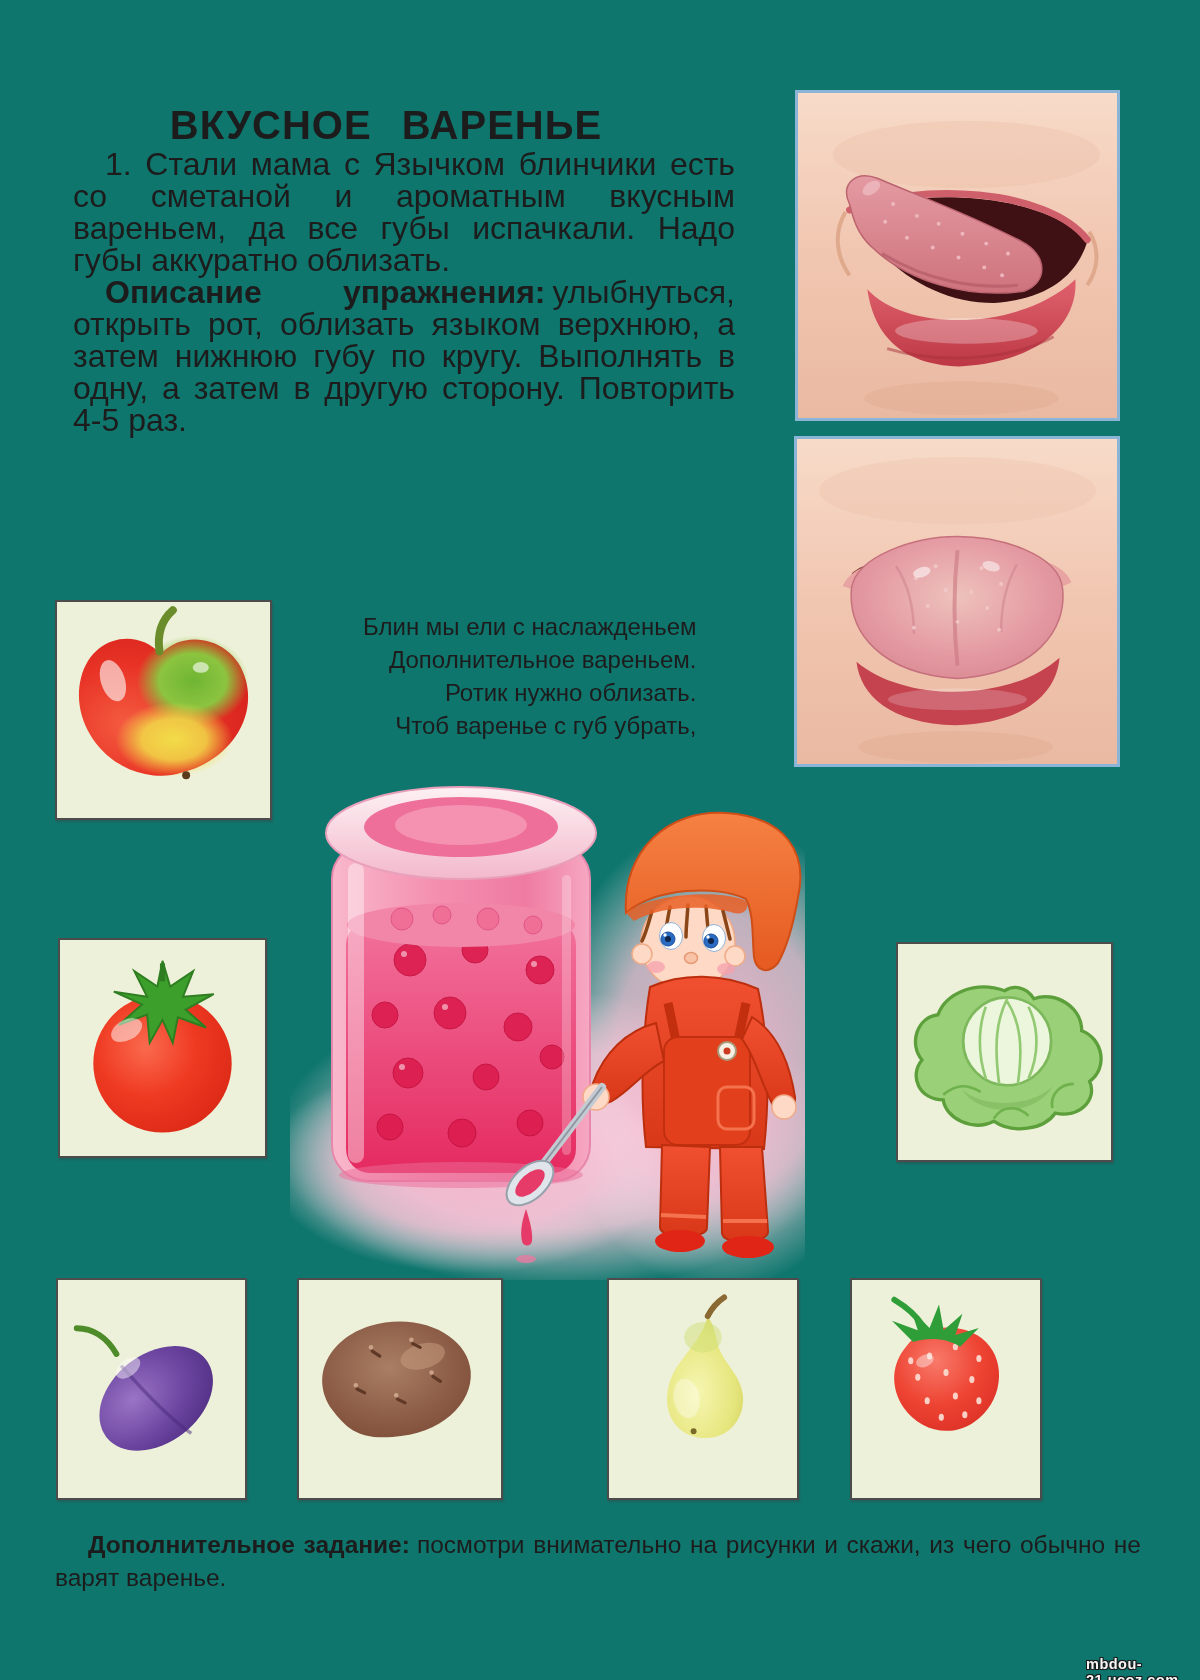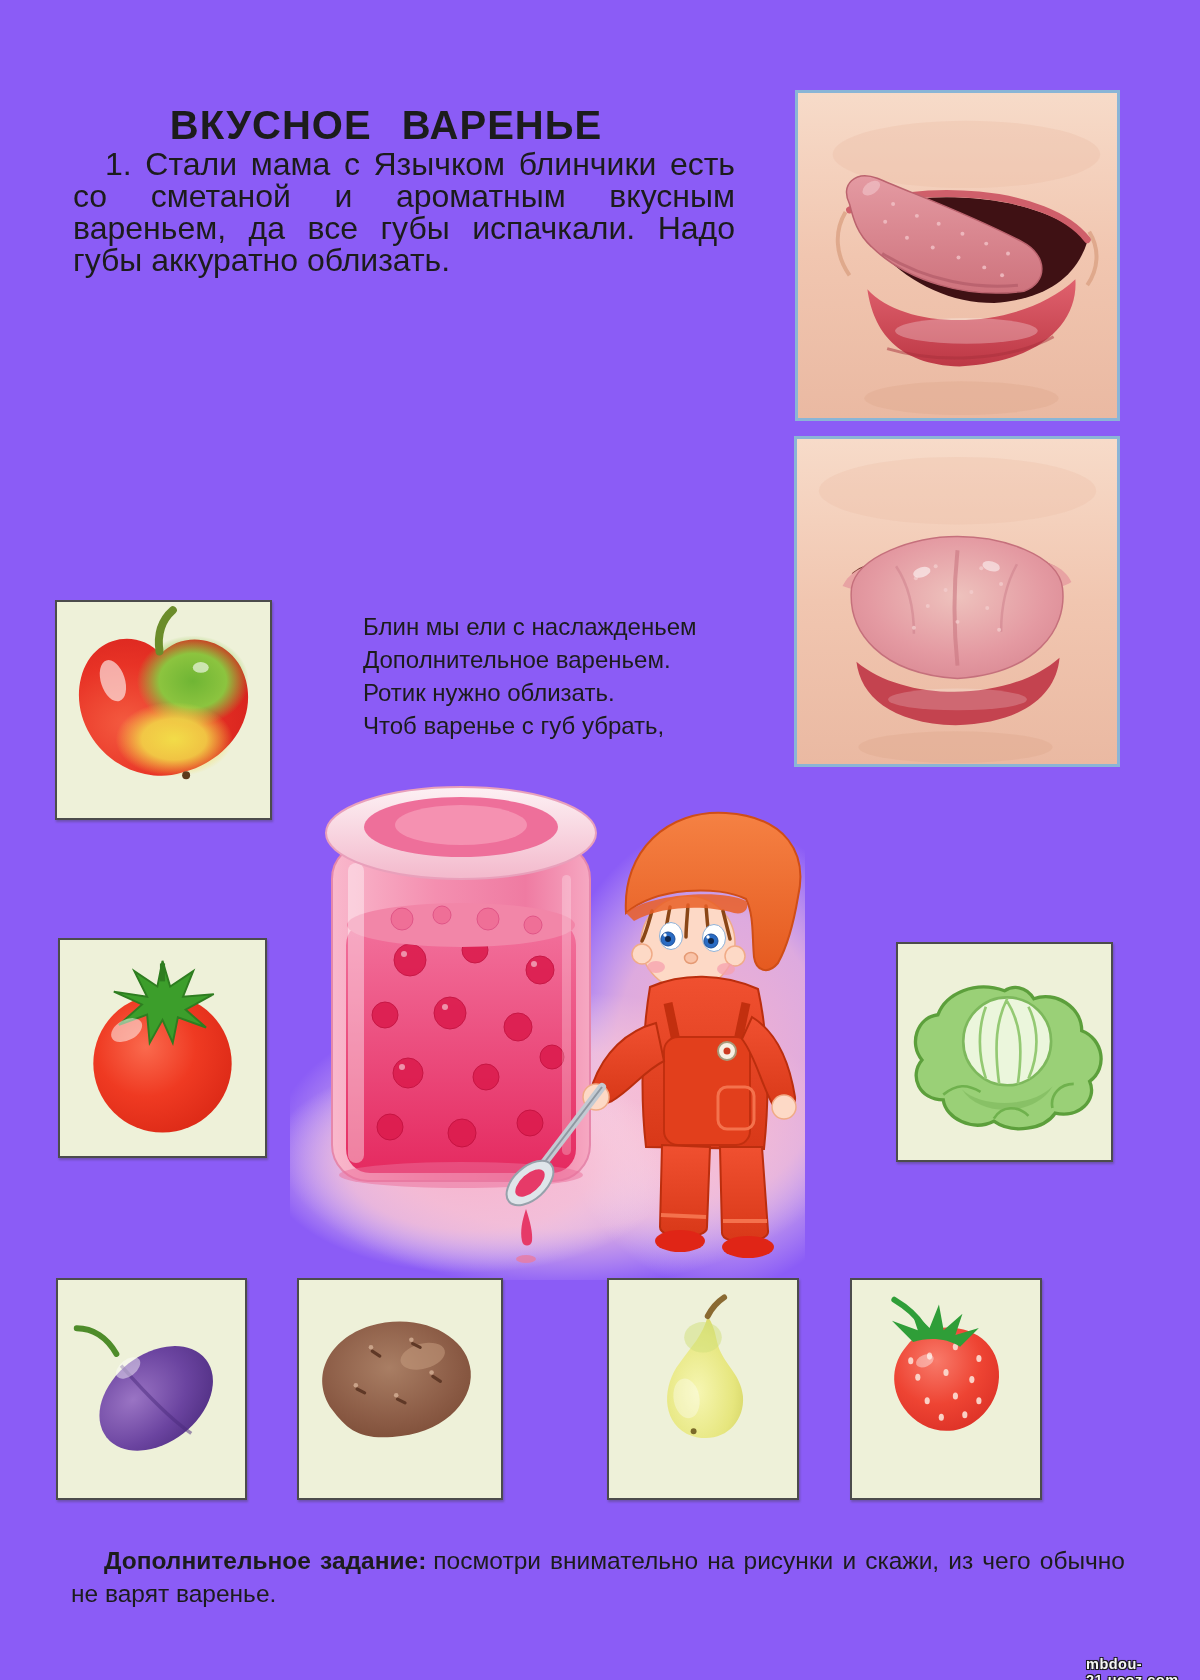--- a/index.html
+++ b/index.html
@@ -1,49 +1,50 @@
 <!DOCTYPE html>
 <html><head>
 <meta charset="utf-8">
 <style>
   html,body{margin:0;padding:0;background:#ffffff;}
-  .page{position:relative;width:1200px;height:1680px;background:#8b5cf6;overflow:hidden;
+  .page{position:relative;width:1200px;height:1680px;background:#0f766e;overflow:hidden;
         font-family:"Liberation Sans",sans-serif;color:#1c1c1c;}
   .title{position:absolute;left:55px;top:76px;width:662px;text-align:center;
          font-size:40px;font-weight:bold;letter-spacing:1px;word-spacing:18px;}
   .textcol{position:absolute;left:73px;top:148px;width:662px;font-size:32px;
            line-height:32px;text-align:justify;}
   .textcol p{margin:0;text-indent:32px;}
   .textcol b{margin-right:7px;}
   .poem{position:absolute;left:363px;top:610px;font-size:24px;line-height:33px;}
-  .poem span{display:block;}
+  .poem span{display:block;text-align:right;}
   .photo{position:absolute;border:3px solid #8ab5d6;box-sizing:border-box;background:#f3cfbc;}
   .photo svg{display:block;width:100%;height:100%;}
   .scene{position:absolute;left:290px;top:735px;width:515px;height:545px;}
   .scene svg{display:block;width:100%;height:100%;}
   .card{position:absolute;background:#eef1d9;border:2px solid #4c4c4c;box-sizing:border-box;
         box-shadow:1px 2px 2px rgba(60,60,60,.35);}
   .card svg{position:absolute;left:0;top:0;width:100%;height:100%;}
   .task{position:absolute;left:55px;top:1528px;width:1086px;font-size:24.5px;
         line-height:33px;text-align:justify;}
-  .task p{margin:16px;text-indent:33px;}
+  .task p{margin:0;text-indent:33px;}
   .task b{margin-right:7px;}
   .watermark{position:absolute;left:1086px;top:1656px;font-size:14.5px;font-weight:bold;
              color:#f6f6f6;letter-spacing:.5px;
              text-shadow:-1px -1px 0 #1a1a1a,1px -1px 0 #1a1a1a,-1px 1px 0 #1a1a1a,1px 1px 0 #1a1a1a,0 0 2px #1a1a1a;}
 </style>
 </head>
 <body>
 
 <div class="page">
 
   <h1 class="title">ВКУСНОЕ  ВАРЕНЬЕ</h1>
 
   <div class="textcol">
     <p><span>1. Стали мама с Язычком блинчики есть со сметаной и ароматным вкусным вареньем, да все губы испачкали. Надо губы аккуратно облизать.</span></p>
+    <p><b>Описание упражнения:</b><span>улыбнуться, открыть рот, облизать языком верхнюю, а затем нижнюю губу по кругу. Выполнять в одну, а затем в другую сторону. Повторить 4-5 раз.</span></p>
   </div>
 
   <div class="poem">
     <span>Блин мы ели с наслажденьем</span>
     <span>Дополнительное вареньем.</span>
     <span>Ротик нужно облизать.</span>
     <span>Чтоб варенье с губ убрать,</span>
   </div>
 
   <div class="photo" style="left:795px;top:90px;width:325px;height:331px;">

